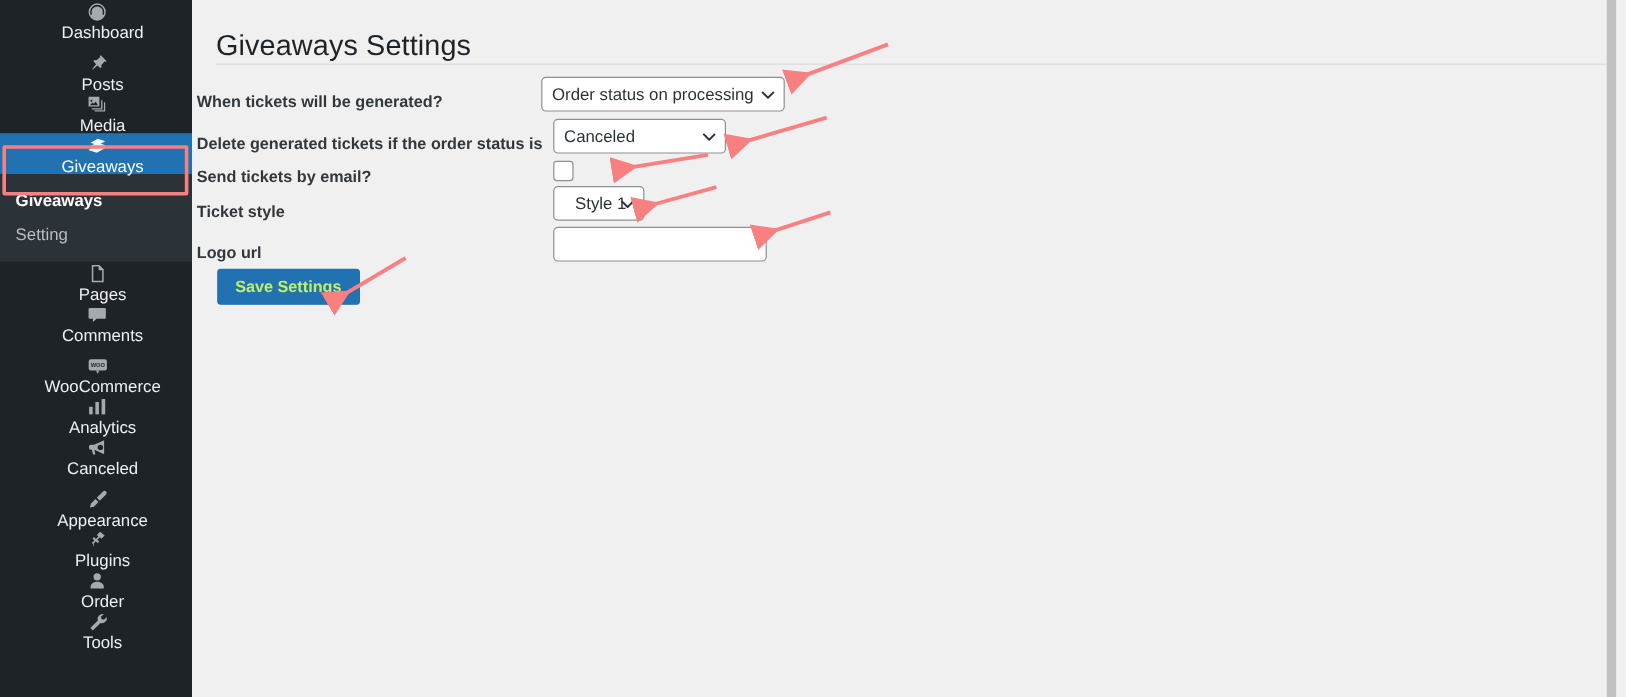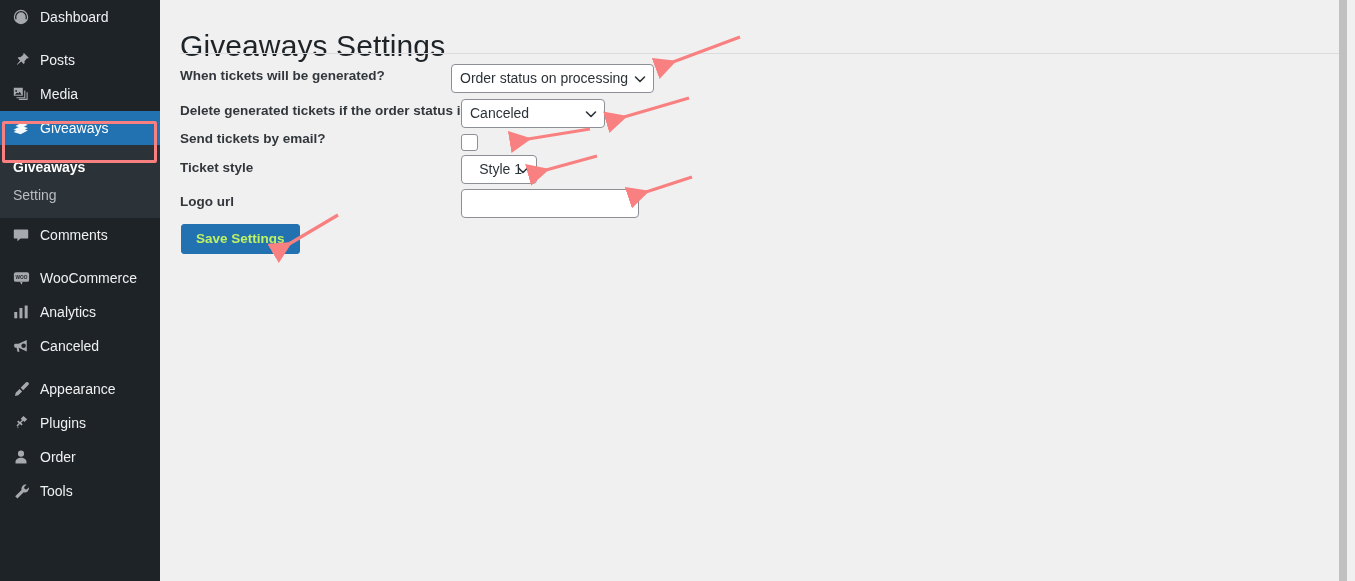--- a/index.html
+++ b/index.html
@@ -32,20 +32,21 @@
   .menu-item {
     position: relative;
     display: flex;
     align-items: center;
     height: 34px;
     padding-left: 11px;
     color: #f0f0f1;
     font-size: 14px;
     cursor: pointer;
     white-space: nowrap;
+    flex-direction: column;
   }
   .menu-item .mi-icon {
     width: 20px;
     height: 20px;
     margin-right: 9px;
     flex: 0 0 20px;
     display: flex;
     align-items: center;
     justify-content: center;
     color: #a7aaad;
@@ -110,40 +111,40 @@
     left: 160px; top: 0;
     width: 1187px;
     height: 581px;
     background: #f0f0f1;
     overflow: hidden;
   }
   #page-title {
     position: absolute;
     left: 20px;
     top: 9px;
-    font-size: 30px;
+    font-size: 24px;
     font-weight: 400;
     color: #1d2327;
     letter-spacing: 0.1px;
   }
   #title-divider {
     position: absolute;
     left: 20px;
     top: 53px;
     width: 1159px;
     height: 1px;
     background: #dcdcde;
   }
 
   
   .form-row {
     position: absolute;
-    left: 20px;
+    left: 4px;
     display: flex;
-    align-items: flex-start;
+    align-items: flex-end;
     height: 24px;
   }
   .form-label {
     font-size: 13.5px;
     font-weight: bold;
     color: #32373c;
     white-space: nowrap;
   }
 
   .ctl {
@@ -286,20 +287,28 @@
           <span class="mi-icon">
             <svg viewBox="0 0 20 20" width="19" height="19" fill="currentColor">
               <path d="M1.6 11.2l7.6-4.1 7.5 2.5-7.6 4.1zM1.6 13.6l7.6-4.1 7.5 2.5-7.6 4.1zM3.5 7.4l6.6-3.5 6.5 2.2-6.6 3.5z" opacity="0.95"></path>
             </svg>
           </span>
           <span class="mi-label">Giveaways</span>
         </div>
         <div class="submenu">
           <div class="submenu-item current">Giveaways</div>
           <div class="submenu-item">Setting</div>
+        </div>
+        <div class="menu-item">
+          <span class="mi-icon">
+            <svg viewBox="0 0 20 20" width="18" height="18" fill="currentColor">
+              <path d="M5 2h7l4 4v12H5V2zm1.4 1.4v13.2h8.2V7h-3.3V3.4z"></path>
+            </svg>
+          </span>
+          <span class="mi-label">Pages</span>
         </div>
         <div class="menu-item">
           <span class="mi-icon">
             <svg viewBox="0 0 20 20" width="18" height="18" fill="currentColor">
               <path d="M17 4H3a1 1 0 00-1 1v8a1 1 0 001 1h3v3l3.5-3H17a1 1 0 001-1V5a1 1 0 00-1-1z"></path>
             </svg>
           </span>
           <span class="mi-label">Comments</span>
         </div>
         <div class="menu-gap"></div>

